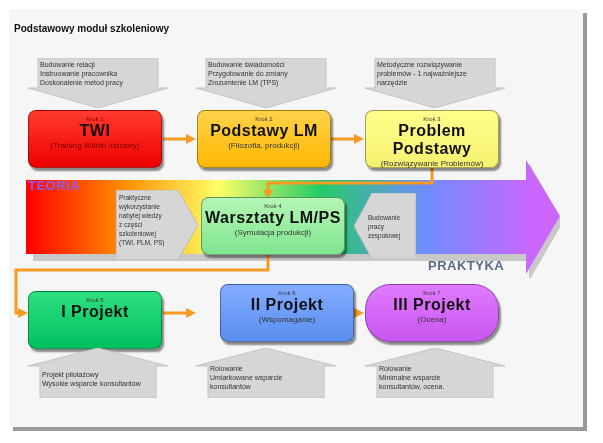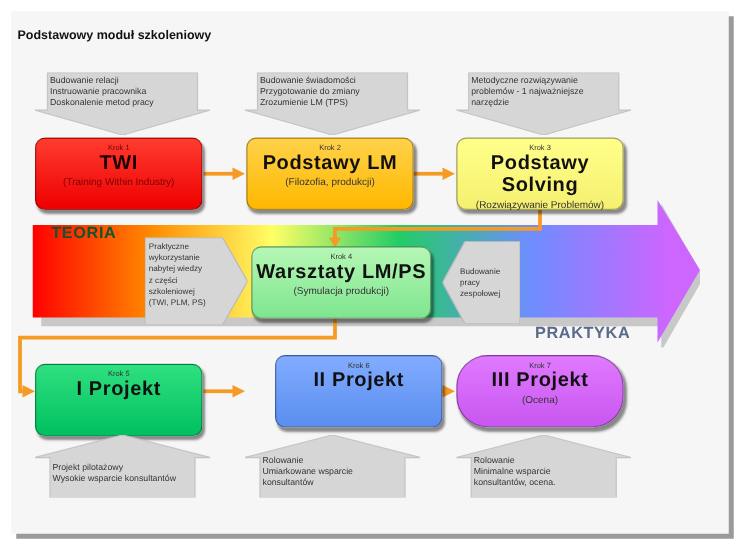--- a/index.html
+++ b/index.html
@@ -7,21 +7,21 @@
   .panel { position:absolute; left:9px; top:9px; width:574px; height:418px; background:#f6f6f6;
            box-shadow: 4px 4px 0 #9a9a9a; }
   .title { position:absolute; left:14px; top:23px; font-size:10px; font-weight:bold; color:#111; }
 
   .callout { position:absolute; font-size:7px; color:#333; line-height:9px; }
   .callout svg { position:absolute; left:0; top:0; }
   .callout .txt { position:absolute; white-space:pre-line; }
 
   .band { position:absolute; left:26px; top:160px; width:534px; height:118px; }
   .band svg { position:absolute; left:0; top:0; }
-  .teoria { position:absolute; left:41px; top:178px; font-size:13px; font-weight:bold; color:#14532d; letter-spacing:0.5px; }
+  .teoria { position:absolute; left:28px; top:178px; font-size:13px; font-weight:bold; color:#8b5cf6; letter-spacing:0.5px; }
   .praktyka { position:absolute; left:428px; top:258px; font-size:13px; font-weight:bold; color:#5a6a8a; letter-spacing:0.5px; }
 
   .step { position:absolute; width:134px; height:58px; border-radius:8px; text-align:center;
           box-shadow: 2px 3px 2px rgba(0,0,0,0.45); box-sizing:border-box; border:1px solid rgba(0,0,0,0.35); }
   .step .krok { display:block; font-size:6px; color:#333; margin-top:5px; }
   .step .name { display:block; font-size:16px; font-weight:bold; color:#111; line-height:18px; letter-spacing:0.5px; }
   .step .sub { display:block; font-size:8px; color:#333; margin-top:1px; }
 
   .s1 { left:28px; top:110px; background:linear-gradient(#ff3b2f,#ee0000); }
   .s1 .name, .s1 .sub, .s1 .krok { color:#7a0000; }
@@ -129,35 +129,36 @@
   <span class="name">TWI</span>
   <span class="sub">(Training Within Industry)</span>
 </div>
 <div class="step s2">
   <span class="krok">Krok 2</span>
   <span class="name">Podstawy LM</span>
   <span class="sub">(Filozofia, produkcji)</span>
 </div>
 <div class="step s3">
   <span class="krok">Krok 3</span>
-  <span class="name">Podstawy Solving</span>
+  <span class="name">Problem Podstawy</span>
   <span class="sub">(Rozwiązywanie Problemów)</span>
 </div>
 <div class="step s4">
   <span class="krok">Krok 4</span>
   <span class="name">Warsztaty LM/PS</span>
   <span class="sub">(Symulacja produkcji)</span>
 </div>
 <div class="step s5">
   <span class="krok">Krok 5</span>
   <span class="name">I Projekt</span>
 </div>
 <div class="step s6">
   <span class="krok">Krok 6</span>
   <span class="name">II Projekt</span>
+  <span class="sub">(Wspomaganie)</span>
 </div>
 <div class="step s7">
   <span class="krok">Krok 7</span>
   <span class="name">III Projekt</span>
   <span class="sub">(Ocena)</span>
 </div>
 
 <div class="callout" style="left:28px;top:348px;width:140px;height:50px;">
   <svg width="140" height="50">
     <polygon points="70,0 140,18 128,18 128,50 12,50 12,18 0,18" fill="#d6d6d6" stroke="#c4c4c4" stroke-width="1"></polygon>

